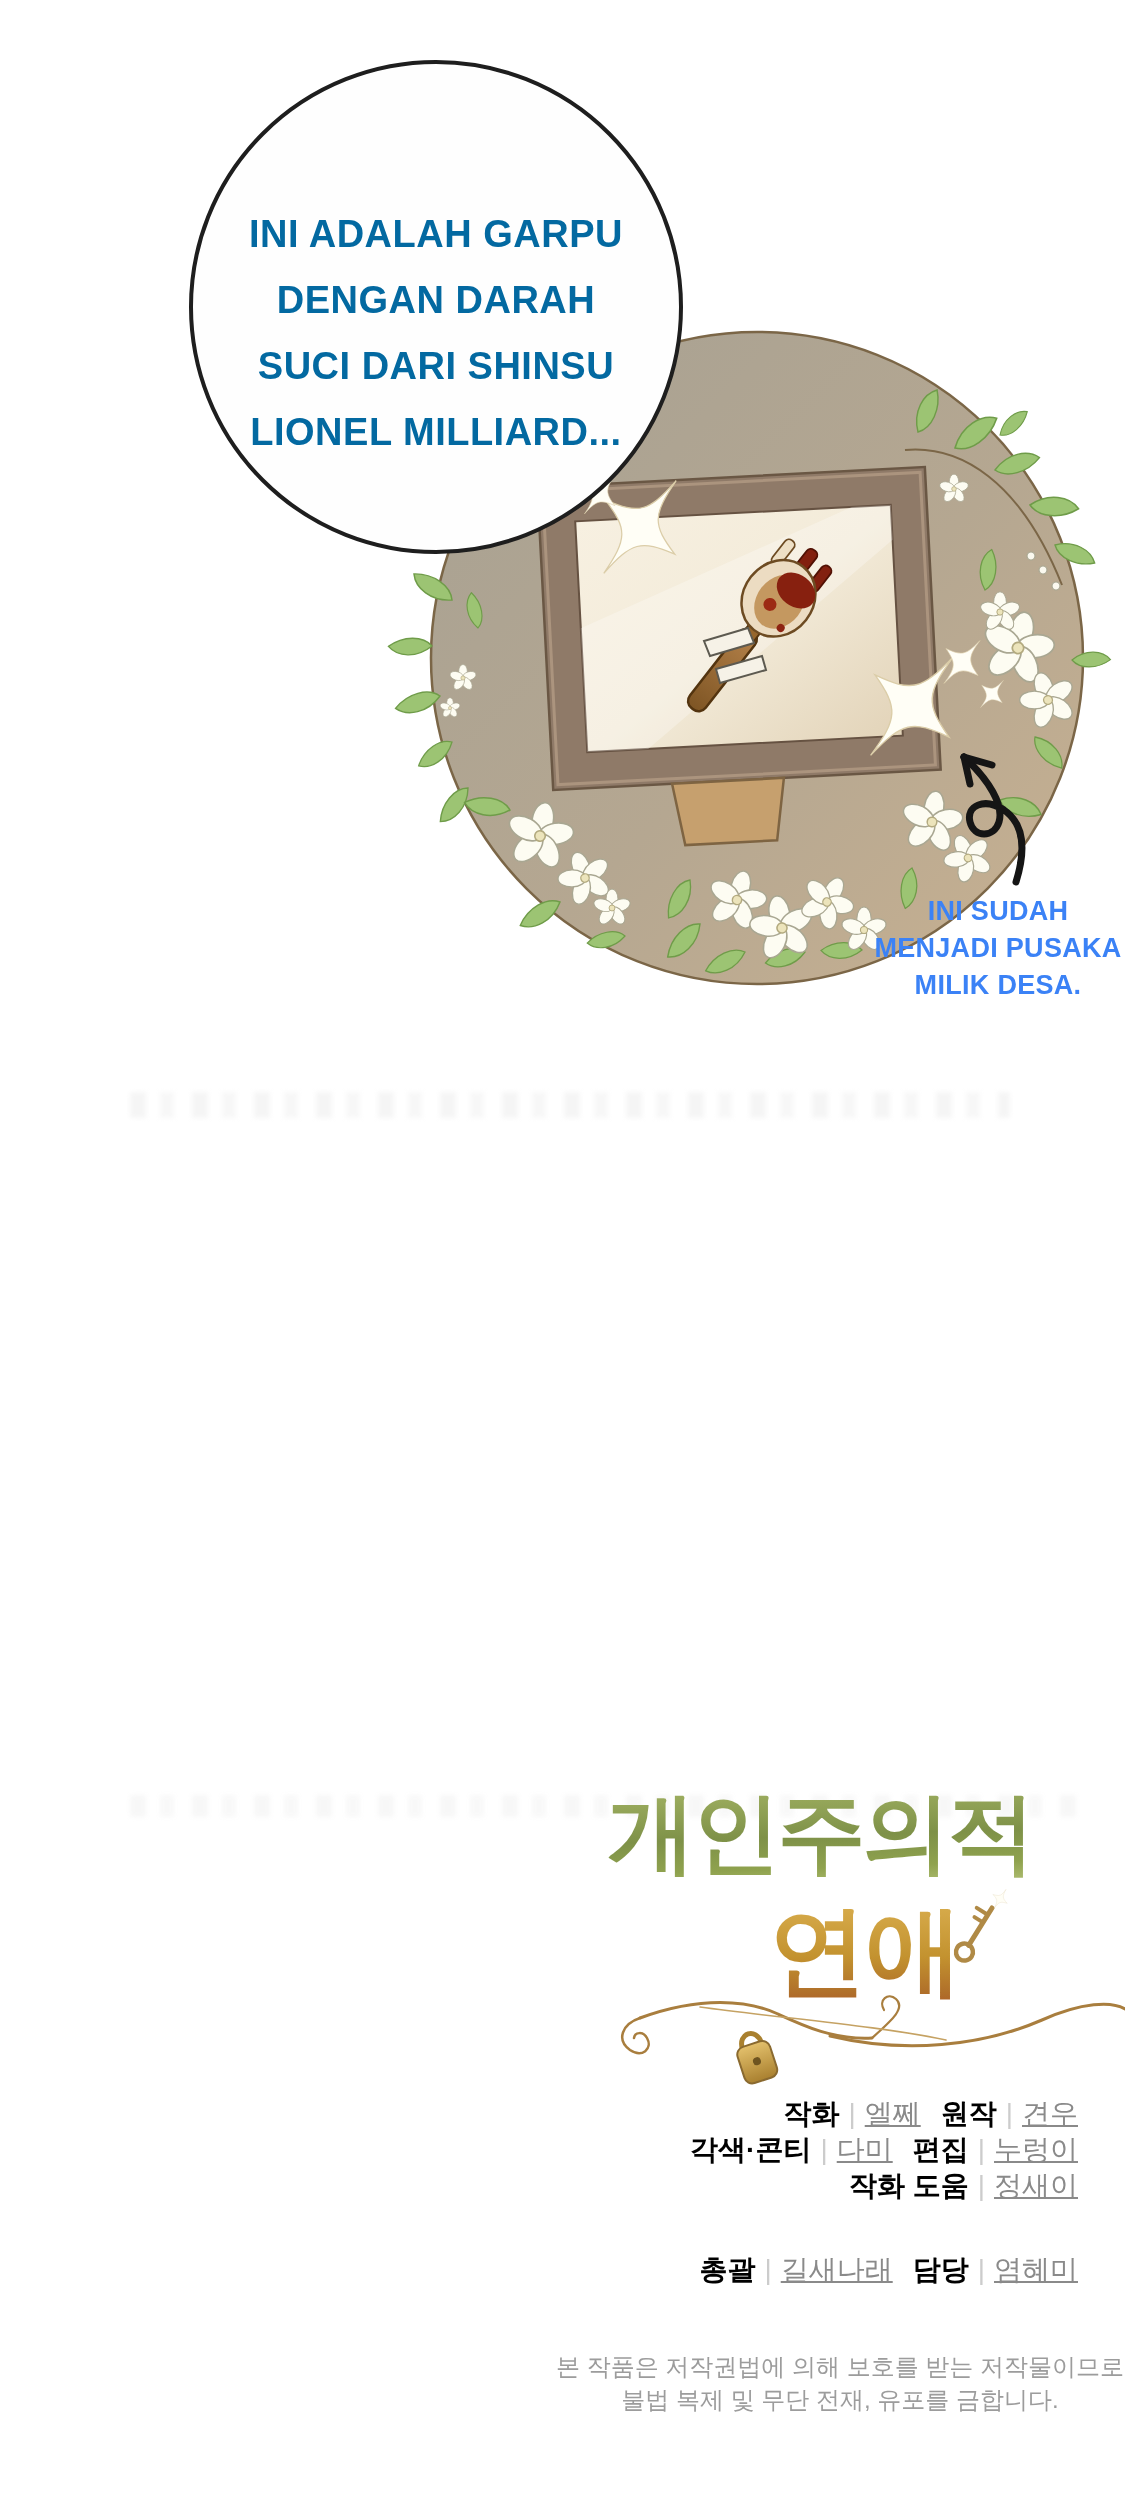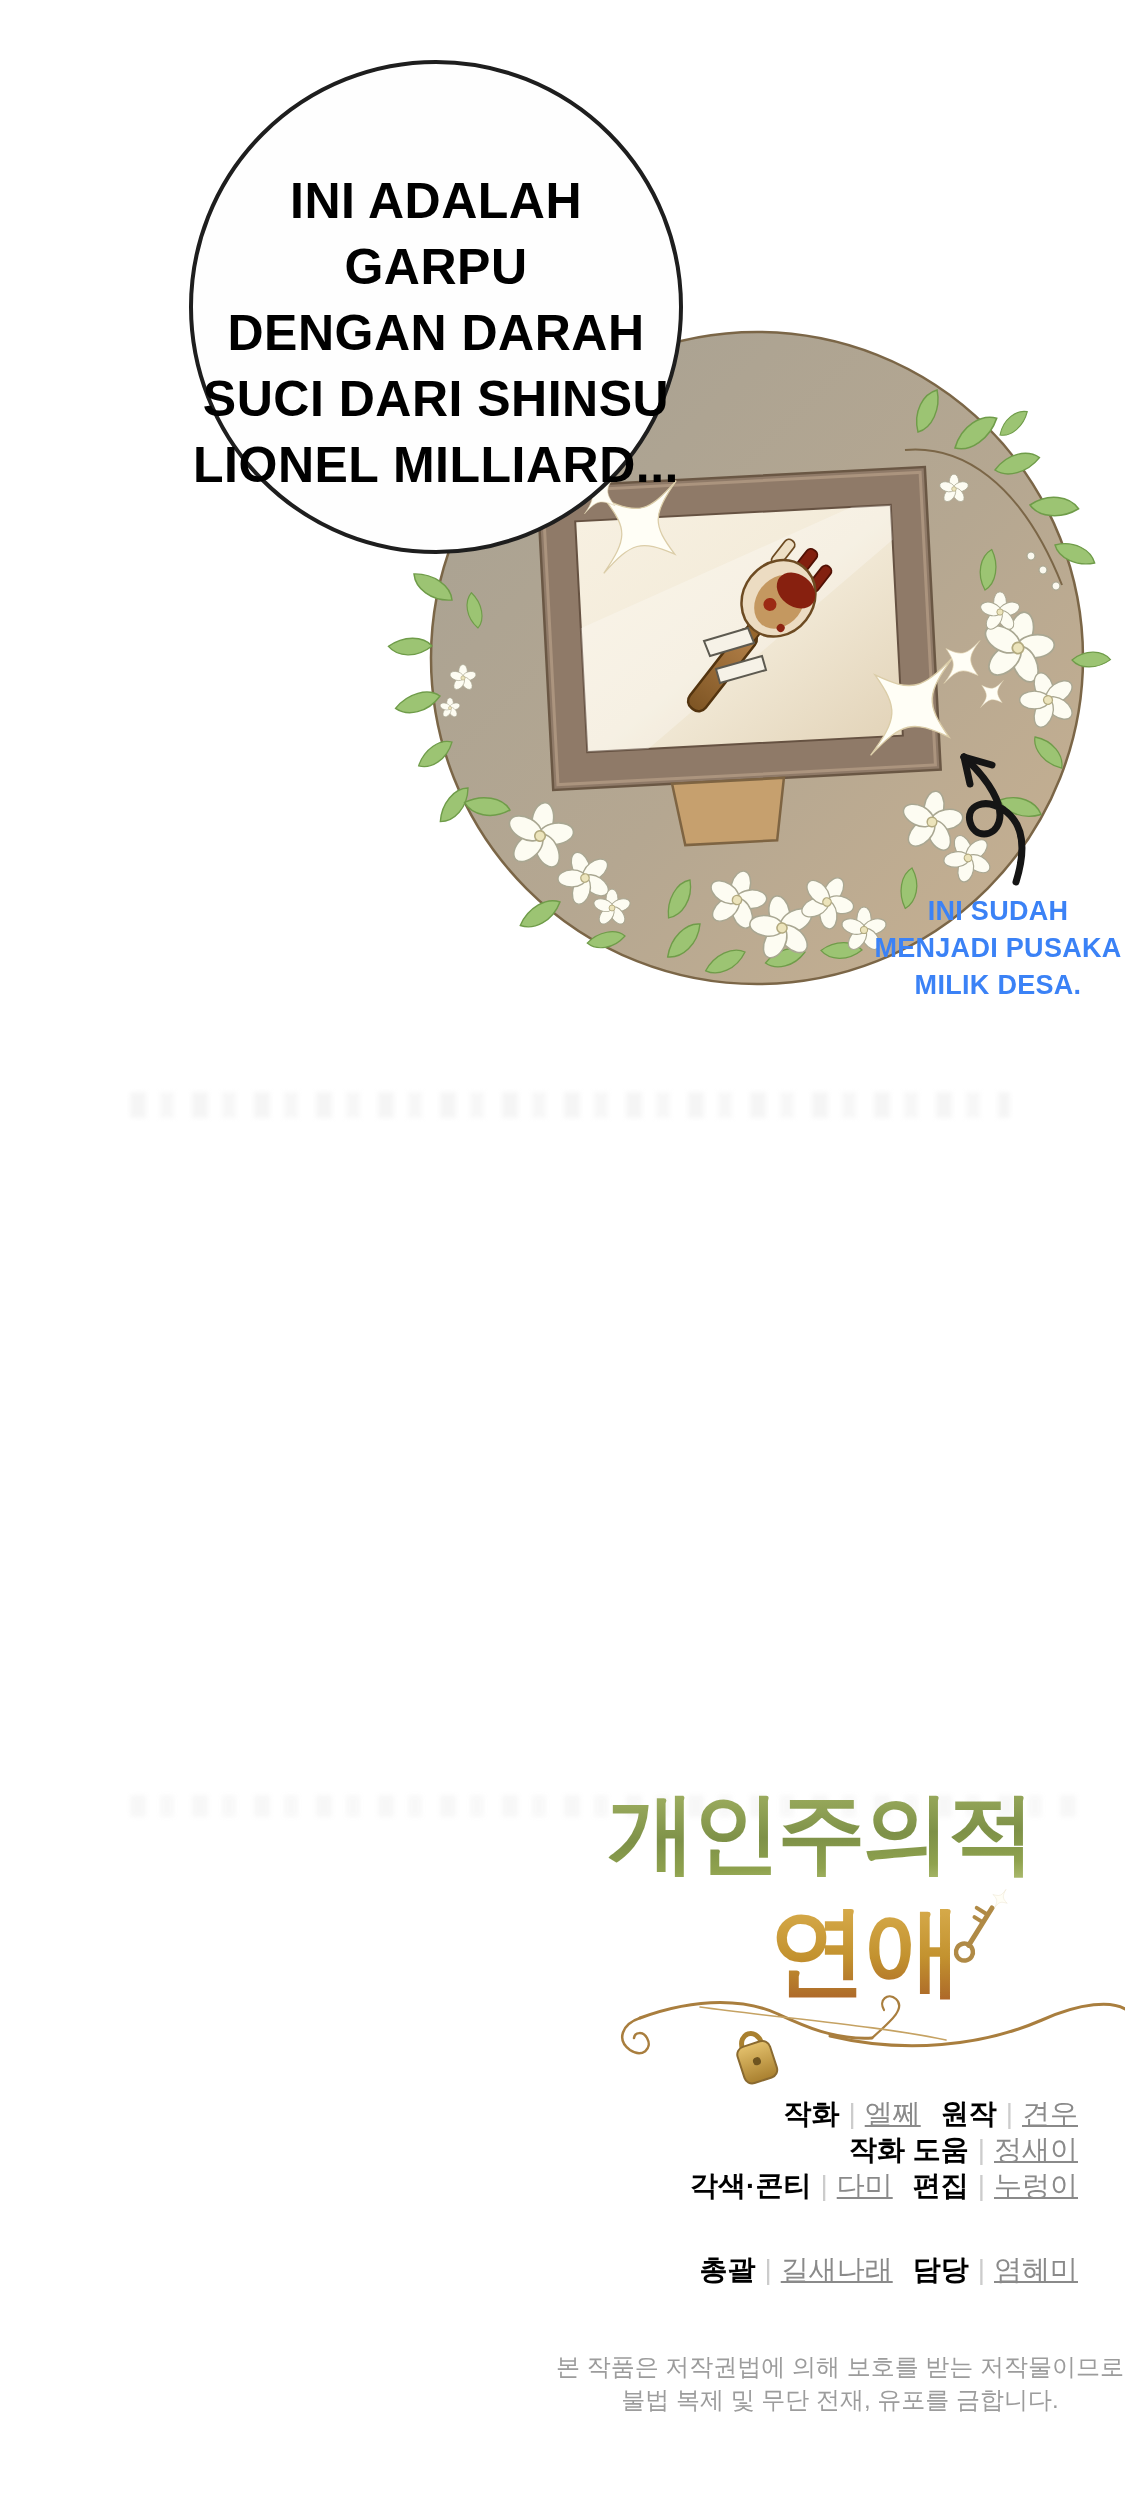--- a/index.html
+++ b/index.html
@@ -14,21 +14,21 @@
     background:repeating-linear-gradient(90deg,#ececec 0 16px,rgba(255,255,255,0) 16px 30px,#f0f0f0 30px 44px,rgba(255,255,255,0) 44px 62px);
   }
   
   .bubble{
     left:189px;top:60px;width:494px;height:494px;border-radius:50%;
     background:#fefefe;border:4px solid #1e1e1e;box-sizing:border-box;
     display:flex;align-items:center;justify-content:center;
   }
   .bubble-text{
     padding-top:52px;text-align:center;
-    font-weight:700;font-size:50px;line-height:66px;letter-spacing:.5px;color:#000000;
+    font-weight:700;font-size:38px;line-height:66px;letter-spacing:.5px;color:#0369a1;
   }
   
   .caption{
     left:873px;top:893px;width:250px;text-align:center;
     font-weight:700;font-size:27px;line-height:37px;letter-spacing:.3px;color:#3b82f6;
   }
   
   .title-line{
     text-align:center;font-family:"Liberation Serif",serif;font-weight:700;
     -webkit-background-clip:text;background-clip:text;color:transparent;
@@ -240,24 +240,24 @@
 </div>
 
 <div class="abs title-line title-1">개인주의적</div>
 <div class="abs title-line title-2">연애</div>
 
 <div class="abs credits credits-a">
   <div>
     <span class="cl">작화</span><span class="cs">|</span><span class="cn">엘쩨</span><span class="cl pair2">원작</span><span class="cs">|</span><span class="cn">견우</span>
   </div>
   <div>
+    <span class="cl">각색·콘티</span><span class="cs">|</span><span class="cn">다미</span><span class="cl pair2">편집</span><span class="cs">|</span><span class="cn">누렁이</span>
+  </div>
+  <div>
     <span class="cl">작화 도움</span><span class="cs">|</span><span class="cn">정새이</span>
-  </div>
-  <div>
-    <span class="cl">각색·콘티</span><span class="cs">|</span><span class="cn">다미</span><span class="cl pair2">편집</span><span class="cs">|</span><span class="cn">누렁이</span>
   </div>
 </div>
 <div class="abs credits credits-b">
   <div>
     <span class="cl">총괄</span><span class="cs">|</span><span class="cn">길새나래</span><span class="cl pair2">담당</span><span class="cs">|</span><span class="cn">염혜미</span>
   </div>
 </div>
 
 <div class="abs copyright">
   <div>본 작품은 저작권법에 의해 보호를 받는 저작물이므로</div>

